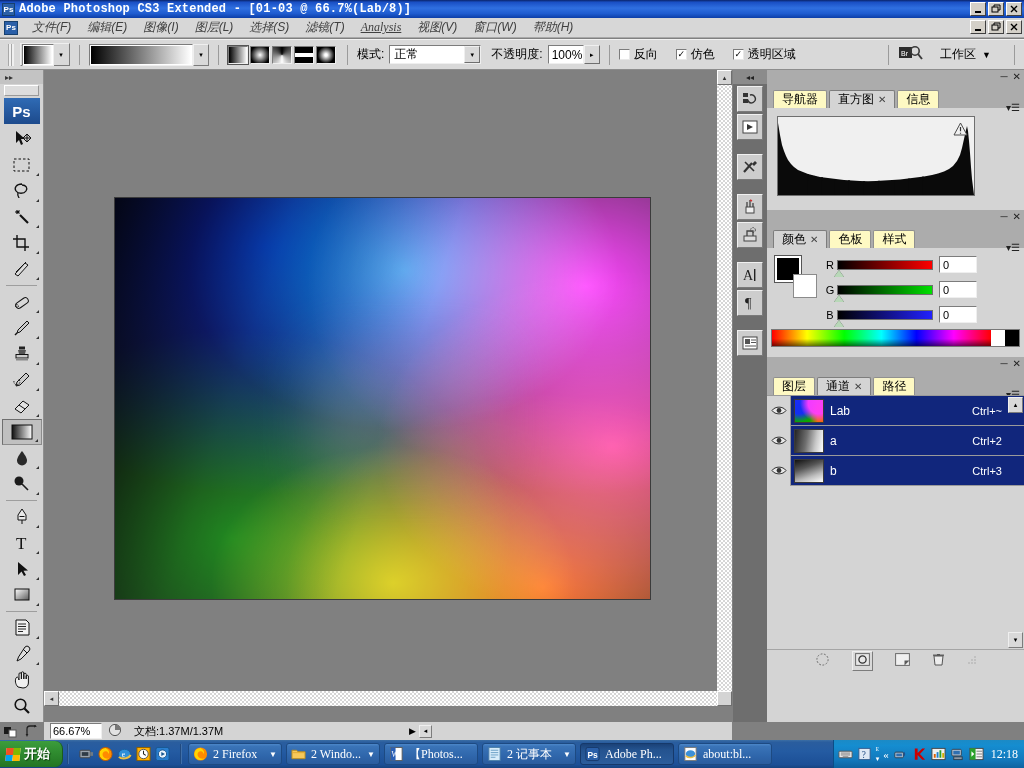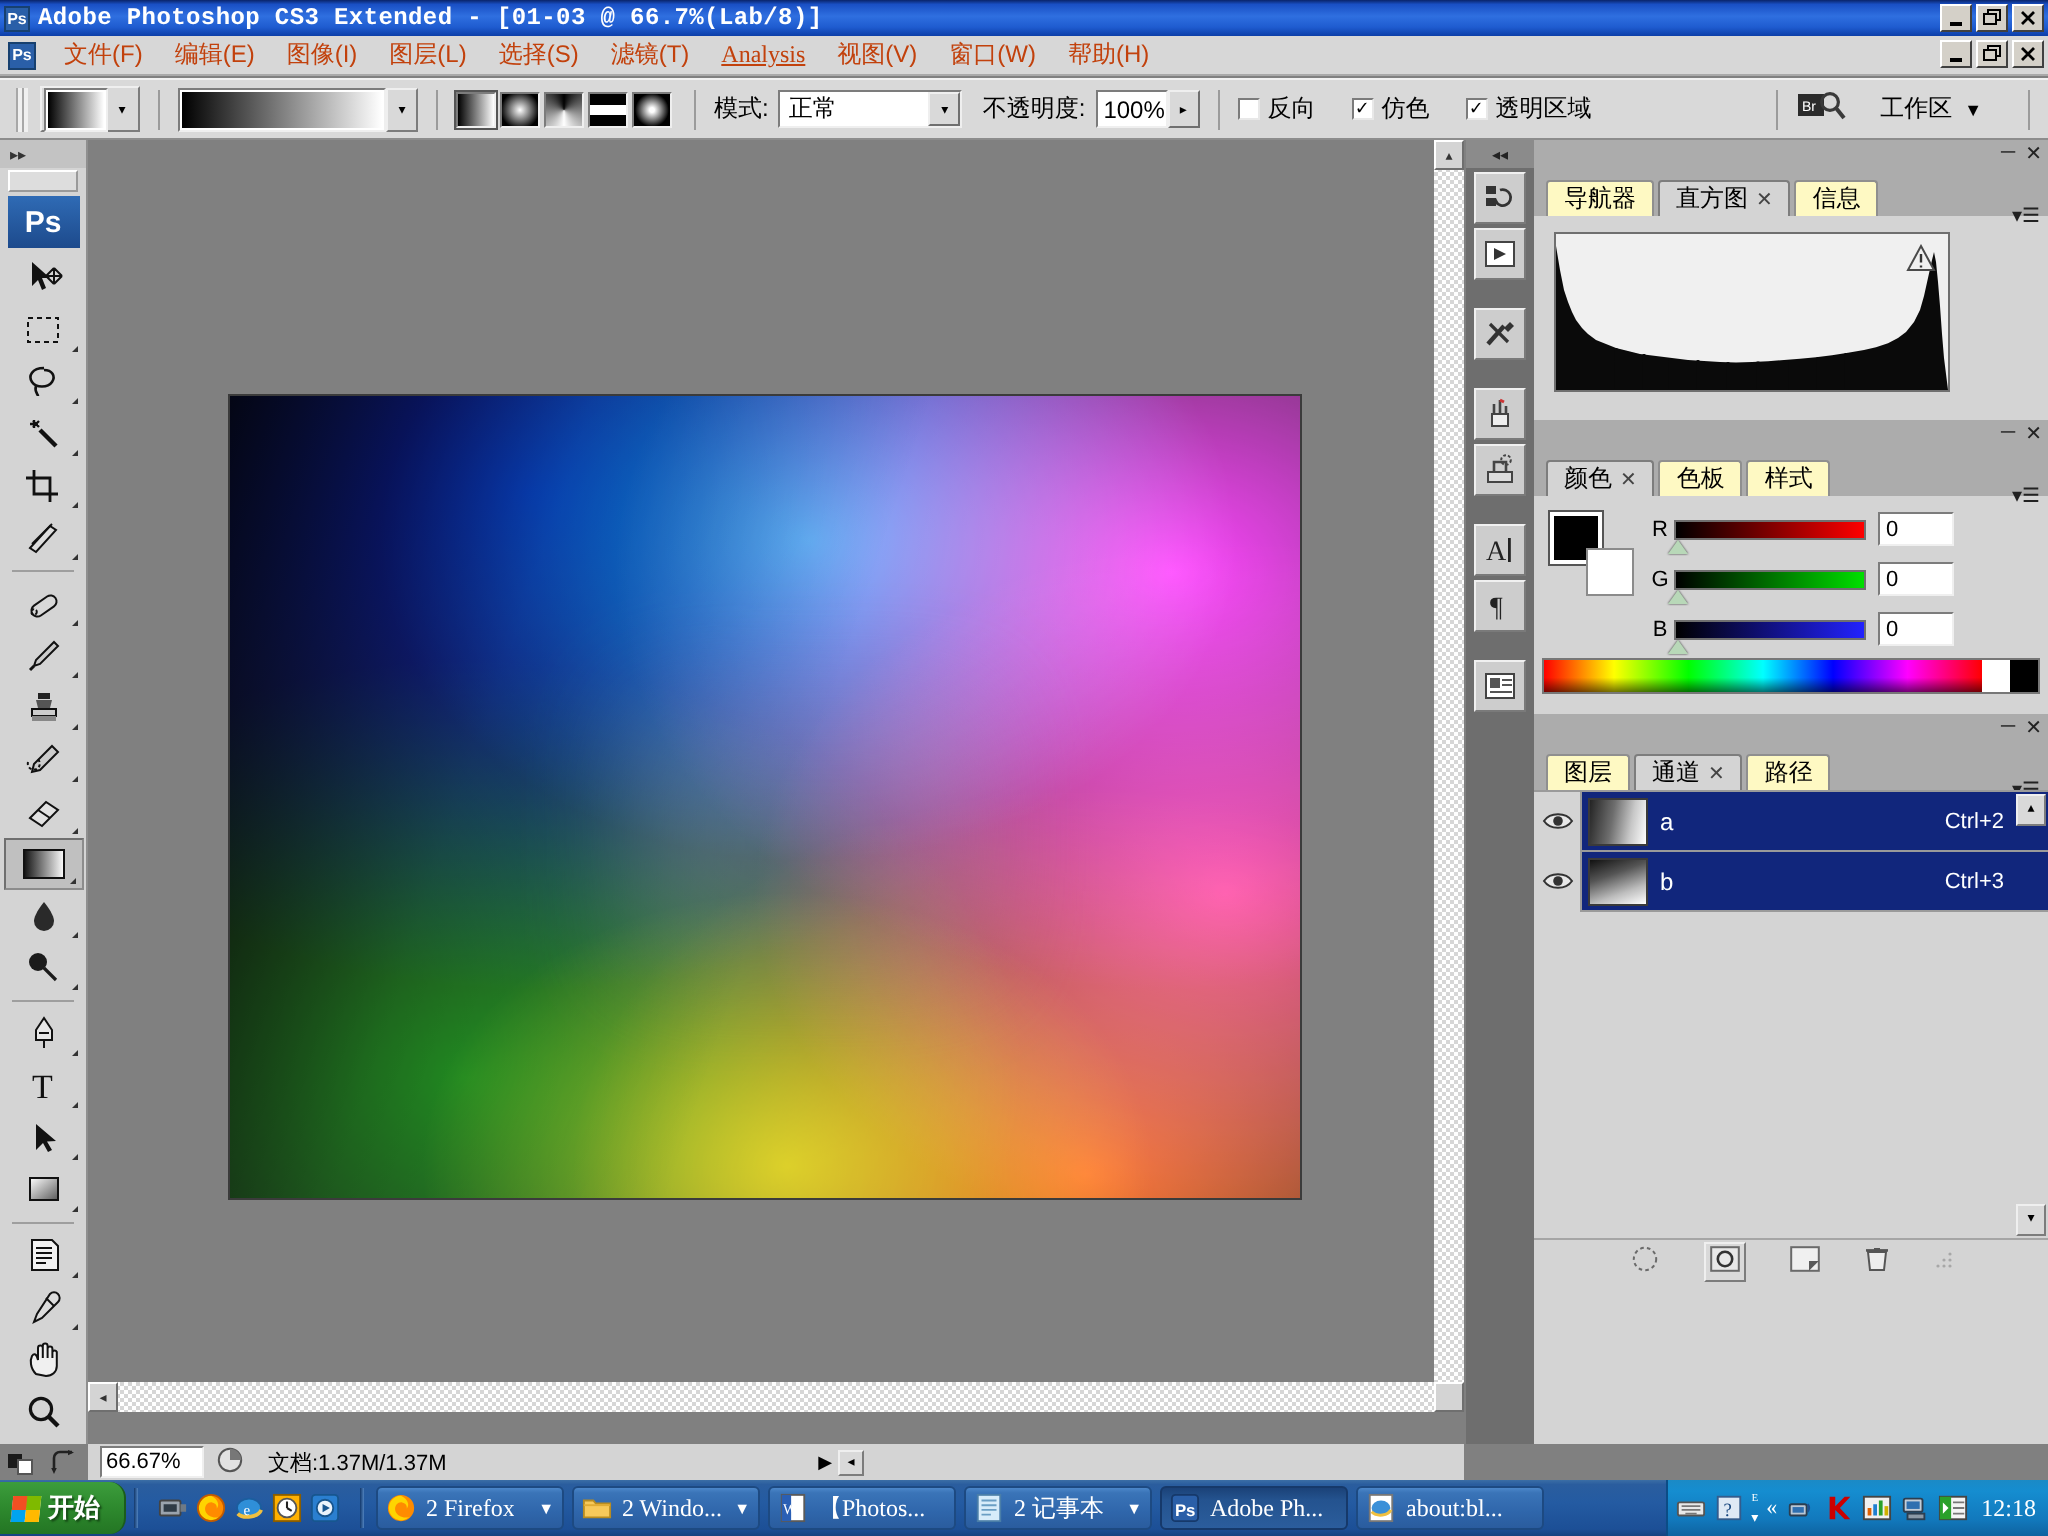--- a/index.html
+++ b/index.html
@@ -41,22 +41,23 @@
     position:absolute; left:0; top:18px; width:1024px; height:20px;
     background:#d7d7d7; border-bottom:1px solid #a9a9a9;
     display:flex; align-items:center;
   }
   .menubar .ps-icon {
     width:14px;height:14px;margin:0 6px 0 4px;background:#2a5fa8;color:#fff;
     font-size:8px;font-weight:bold;display:flex;align-items:center;justify-content:center;
     border:1px solid #17406f;
   }
   .menu-item {
-    padding:2px 8px; font-size:12px; color:#c2410c; white-space:nowrap;
+    padding:2px 8px; font-size:12px; color:#404040; white-space:nowrap;
     font-family:"Liberation Sans", sans-serif;
+    font-style:italic;
   }
   .mi-doc-btns { position:absolute; right:2px; top:2px; display:flex; gap:2px; }
 
   
   .optionsbar {
     position:absolute; left:0; top:39px; width:1024px; height:31px;
     background:#d9d9d9;
     border-top:1px solid #f1f1f1; border-bottom:1px solid #8d8d8d;
     display:flex; align-items:center; padding-left:8px; gap:0px;
   }
@@ -834,20 +835,36 @@
           <span class="x">✕</span>
         </div>
         <div class="ptab">
           <span>路径</span>
         </div>
         <div class="panel-menu">▾☰</div>
       </div>
 
       <div class="ch-list" style="position:relative;">
 
+        <div class="ch-row">
+          <div class="ch-eye">
+            <svg width="16" height="11" viewBox="0 0 16 11">
+                <path d="M1 5.5 C4 1 12 1 15 5.5 C12 10 4 10 1 5.5 Z" fill="#e8e8e8" stroke="#333"></path>
+                <circle cx="8" cy="5.5" r="2.4" fill="#333"></circle>
+              </svg>
+          </div>
+          <div class="ch-thumb" style="background:
+                 radial-gradient(circle at 85% 15%, rgba(255,60,255,.95) 0 35%, rgba(255,60,255,0) 62%),
+                 radial-gradient(circle at 15% 15%, rgba(20,40,255,.95) 0 35%, rgba(20,40,255,0) 62%),
+                 radial-gradient(circle at 15% 85%, rgba(0,170,0,.95) 0 35%, rgba(0,170,0,0) 62%),
+                 radial-gradient(circle at 85% 85%, rgba(255,100,0,.95) 0 35%, rgba(255,100,0,0) 62%),
+                 #888;"></div>
+          <span class="ch-name">Lab</span>
+          <span class="ch-key">Ctrl+~</span>
+        </div>
 
 
         <div class="ch-row">
           <div class="ch-eye">
             <svg width="16" height="11" viewBox="0 0 16 11">
                 <path d="M1 5.5 C4 1 12 1 15 5.5 C12 10 4 10 1 5.5 Z" fill="#e8e8e8" stroke="#333"></path>
                 <circle cx="8" cy="5.5" r="2.4" fill="#333"></circle>
               </svg>
           </div>
           <div class="ch-thumb" style="background:linear-gradient(100deg,#242424 0%,#6e6e6e 40%,#c8c8c8 72%,#ffffff 100%);"></div>

